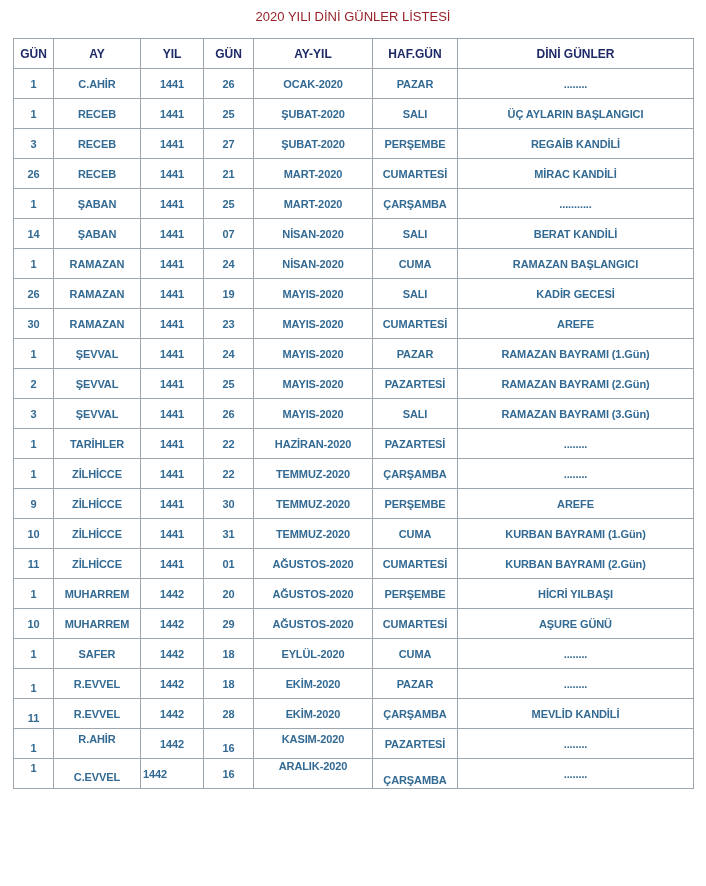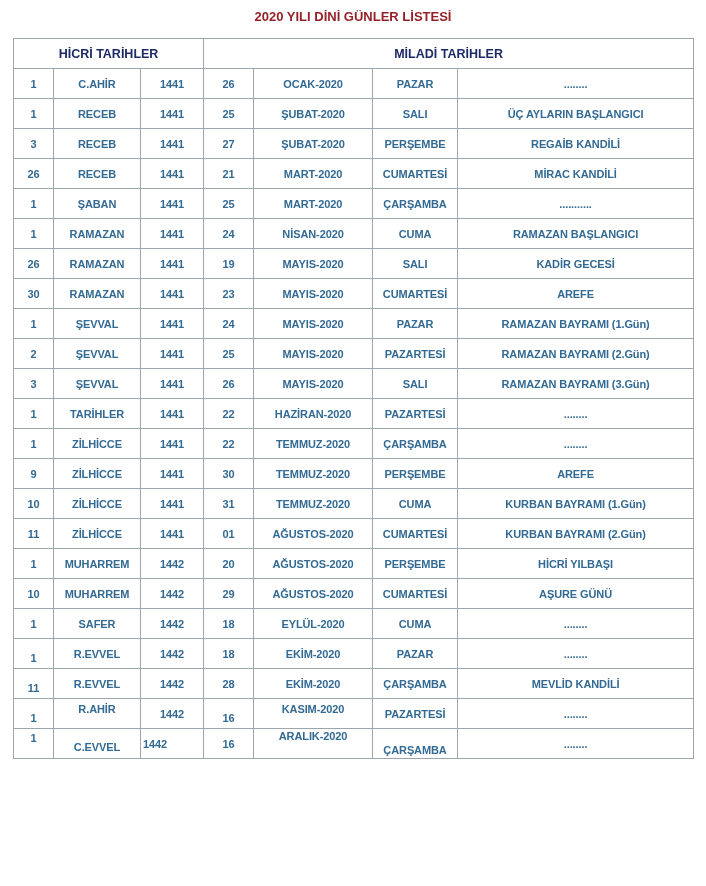--- a/index.html
+++ b/index.html
@@ -13,21 +13,21 @@
   *{box-sizing:border-box;}
   html,body{margin:0;padding:0;}
   body{
     width:706px;height:886px;background:var(--background);
     font-family:"Liberation Sans", sans-serif;
     overflow:hidden;
   }
   .title{
     text-align:center;
     padding-top:9px;
-    font-weight:bold;
+    font-weight:normal;
     font-size:13px;
     line-height:16px;
     color:var(--title-color);
   }
   table.cal{
     border-collapse:collapse;
     table-layout:fixed;
     width:680px;
     margin:13px 0 0 13px;
   }
@@ -78,24 +78,29 @@
     <colgroup id="colgroup">
         <col style="width: 40px;">
         <col style="width: 87px;">
         <col style="width: 63px;">
         <col style="width: 50px;">
         <col style="width: 119px;">
         <col style="width: 85px;">
         <col style="width: 236px;">
       </colgroup>
     <thead>
-      <tr>
-        <th colspan="3" class="group hicri-box">HİCRİ TARİHLER</th>
-        <th colspan="4" class="group">MİLADİ TARİHLER</th>
-      </tr>
+      <tr id="col-header-row">
+          <th class="c0">GÜN</th>
+          <th class="c1">AY</th>
+          <th class="c2">YIL</th>
+          <th class="c3">GÜN</th>
+          <th class="c4">AY-YIL</th>
+          <th class="c5">HAF.GÜN</th>
+          <th class="c6">DİNİ GÜNLER</th>
+        </tr>
     </thead>
     <tbody id="table-body">
         <tr class="r0">
           <td class="c0">1</td>
           <td class="c1">C.AHİR</td>
           <td class="c2">1441</td>
           <td class="c3">26</td>
           <td class="c4">OCAK-2020</td>
           <td class="c5">PAZAR</td>
           <td class="c6">........</td>
@@ -128,20 +133,29 @@
           <td class="c6">MİRAC KANDİLİ</td>
         </tr>
         <tr class="r4">
           <td class="c0">1</td>
           <td class="c1">ŞABAN</td>
           <td class="c2">1441</td>
           <td class="c3">25</td>
           <td class="c4">MART-2020</td>
           <td class="c5">ÇARŞAMBA</td>
           <td class="c6">...........</td>
+        </tr>
+        <tr class="r5">
+          <td class="c0">14</td>
+          <td class="c1">ŞABAN</td>
+          <td class="c2">1441</td>
+          <td class="c3">07</td>
+          <td class="c4">NİSAN-2020</td>
+          <td class="c5">SALI</td>
+          <td class="c6">BERAT KANDİLİ</td>
         </tr>
         <tr class="r6">
           <td class="c0">1</td>
           <td class="c1">RAMAZAN</td>
           <td class="c2">1441</td>
           <td class="c3">24</td>
           <td class="c4">NİSAN-2020</td>
           <td class="c5">CUMA</td>
           <td class="c6">RAMAZAN BAŞLANGICI</td>
         </tr>

